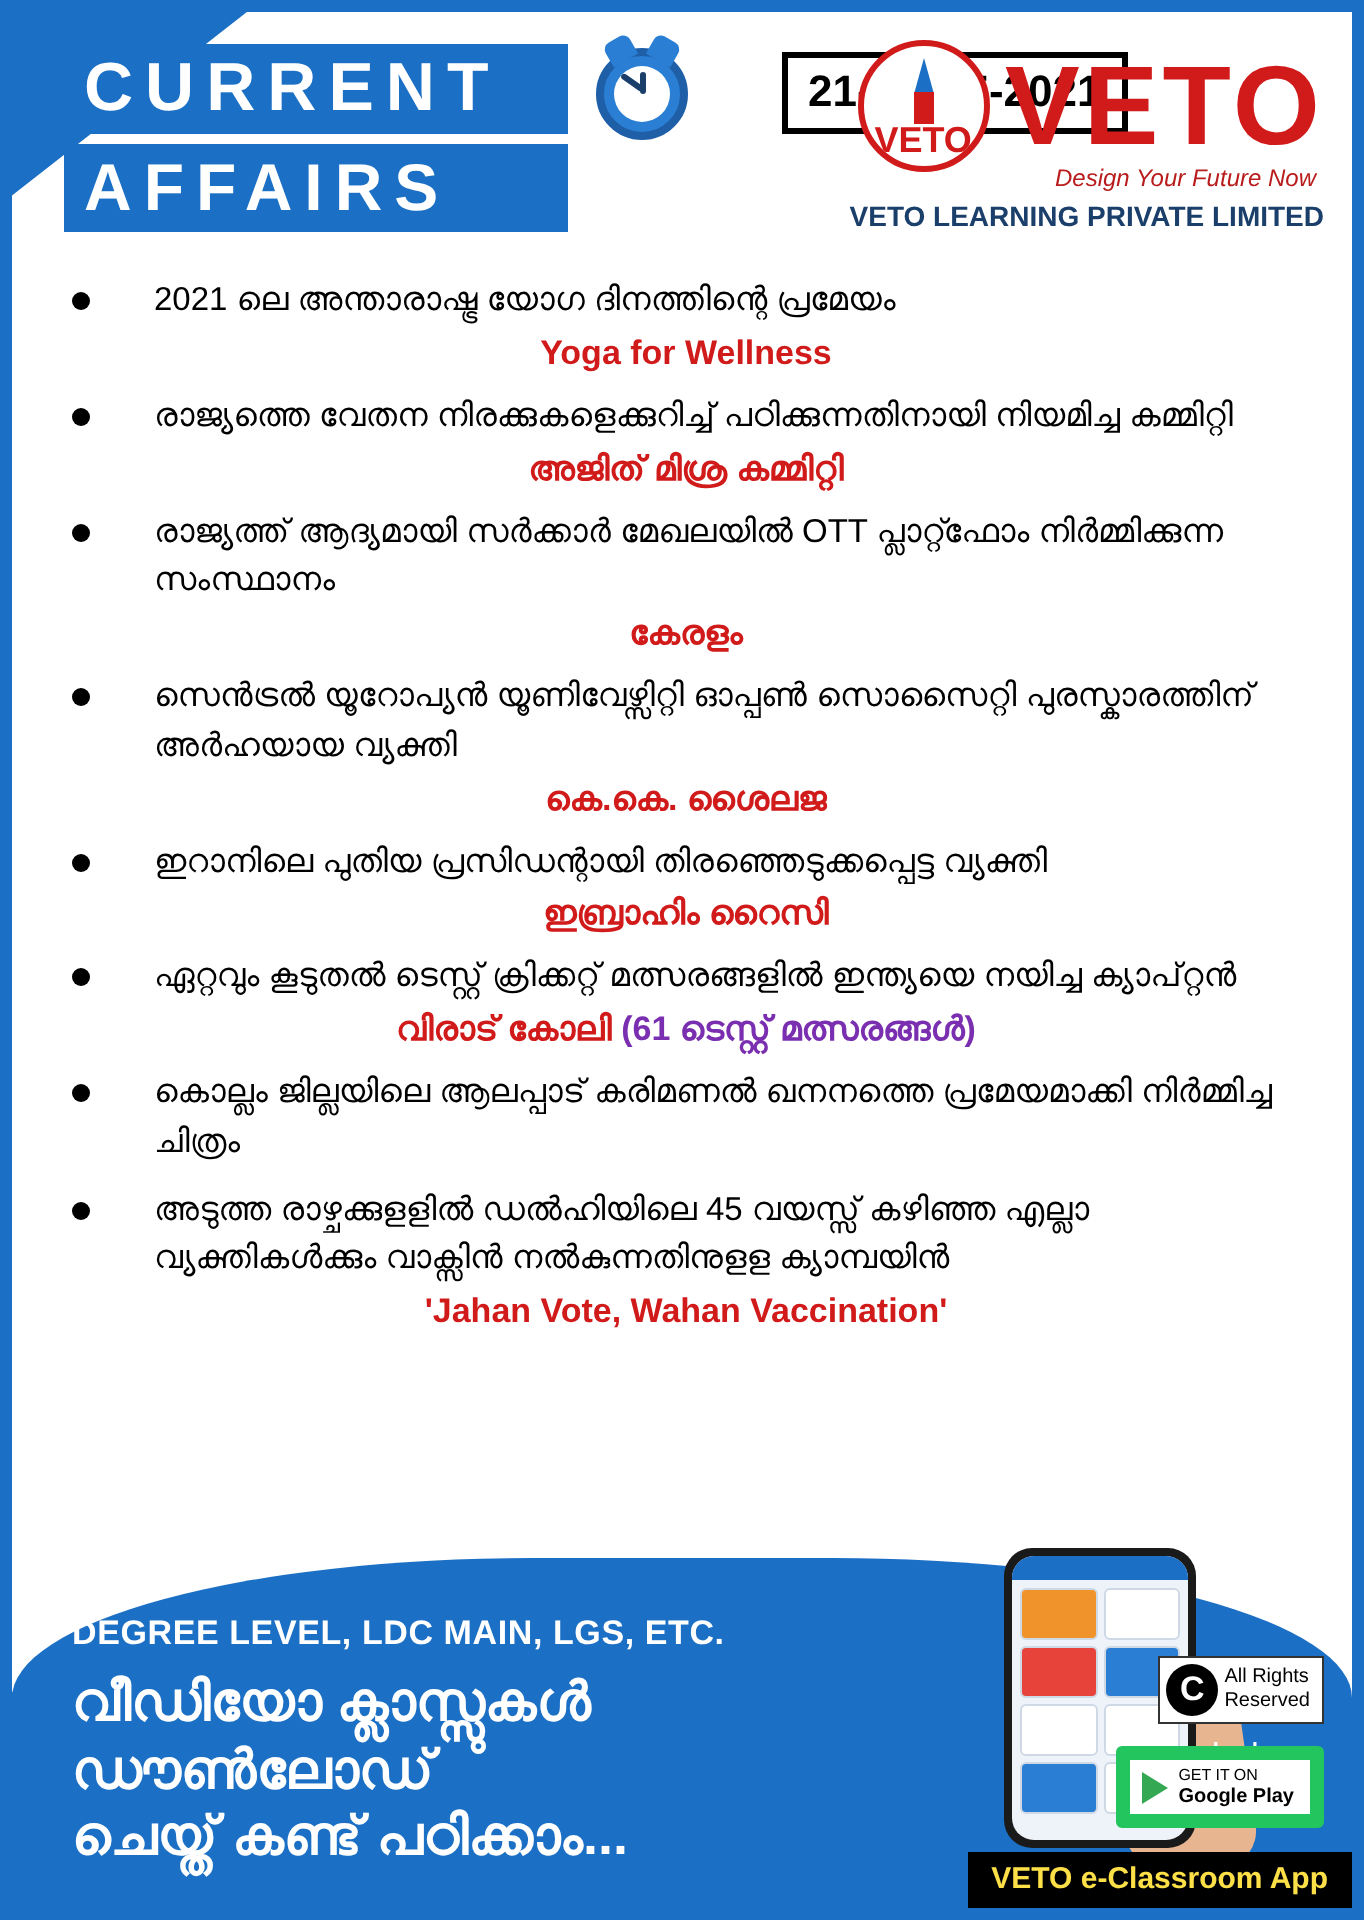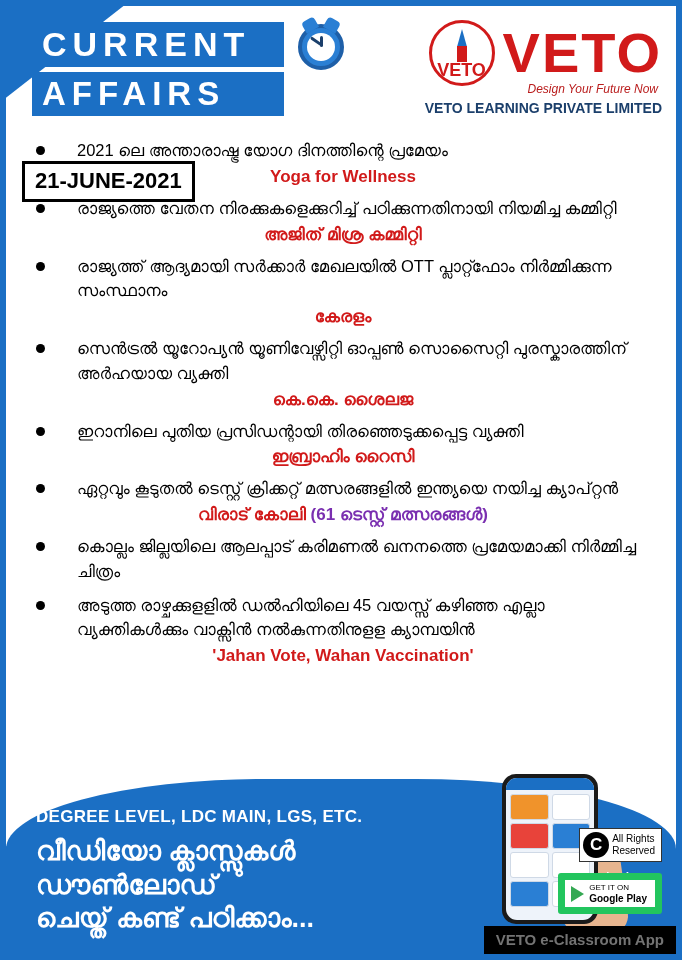--- a/index.html
+++ b/index.html
@@ -75,21 +75,21 @@
     margin-left: 4px;
     border: 3px solid #000;
     background: #ffffff;
     font-size: 22px;
     font-weight: bold;
     padding: 4px 10px 5px 10px;
     color: #000;
     white-space: nowrap;
     align-self: flex-start;
   }
-  .header-left-col { display:flex; flex-direction:column;gap:35px; }
+  .header-left-col { display:flex; flex-direction:row;gap:35px; }
   .header-row-top { display:flex; align-items:flex-start; }
   
   .brand {
     position: absolute; right: 14px; top: 14px;
     width: 270px; text-align: center;
   }
   .brand-row { display:flex; align-items:center; justify-content:flex-end; }
   .veto-seal {
     width: 66px; height: 66px; border-radius: 50%;
     background: #ffffff; border: 3px solid #d11a1a;
@@ -204,21 +204,21 @@
     padding: 3px 8px 3px 6px; display:flex; align-items:center; gap:5px;
   }
   .gplay .tri {
     width:0;height:0;border-top:8px solid transparent;border-bottom:8px solid transparent;
     border-left:13px solid #34a853;
   }
   .gplay .gtxt { font-size:8px; color:#000; line-height:1.15; }
   .gplay .gtxt b { font-size:10px; }
   .appbar {
     position:absolute; right:0; bottom:0; z-index:5;
-    background:#000; color:#737373; font-size:15px; font-weight:bold;
+    background:#000; color:#fde047; font-size:15px; font-weight:bold;
     padding: 5px 12px 6px 12px;
   }
 </style>
 </head>
 <body>
 
 <div class="page">
   <div class="ribbon-tl"></div>
   <div class="ribbon-bl"></div>
 

